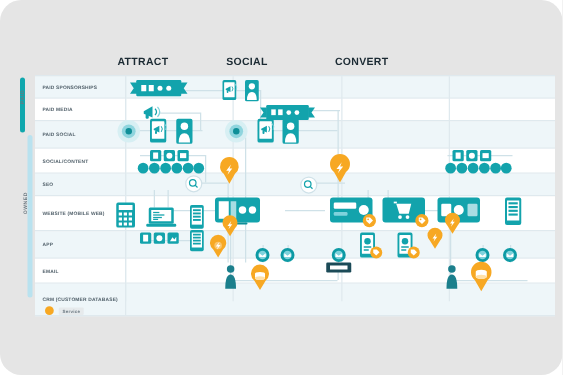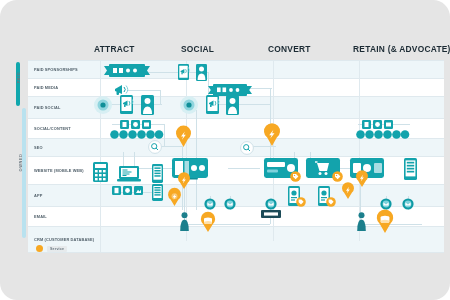--- a/index.html
+++ b/index.html
@@ -64,21 +64,20 @@
 </style>
 </head>
 <body>
 
 <div id="canvas">
 
   <div class="col-headers">
     <div class="col-head" style="left:6px">ATTRACT</div>
     <div class="col-head" style="left:93px">SOCIAL</div>
     <div class="col-head" style="left:180px">CONVERT</div>
-    <div class="col-head" style="left:265px">RETAIN (&amp; ADVOCATE)</div>
   </div>
 
   <div class="catbar" id="bar-paid"></div>
   <div id="lbl-paid">PAID</div>
   <div class="catbar" id="bar-owned"></div>
   <div id="lbl-owned">OWNED</div>
 
   <div class="matrix">
 
     <div class="row alt" style="height:18px">

